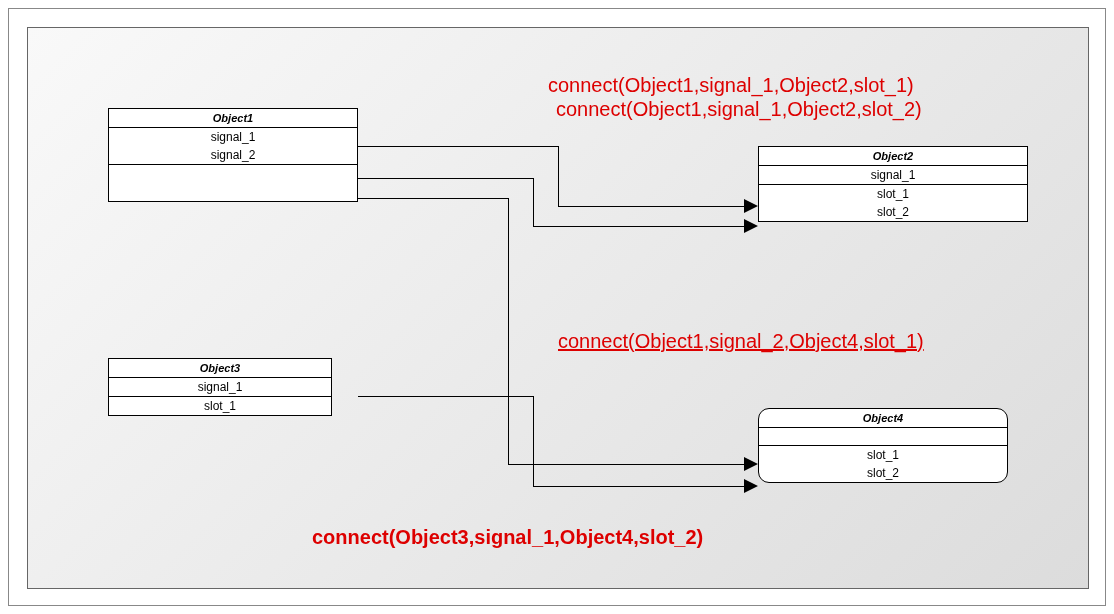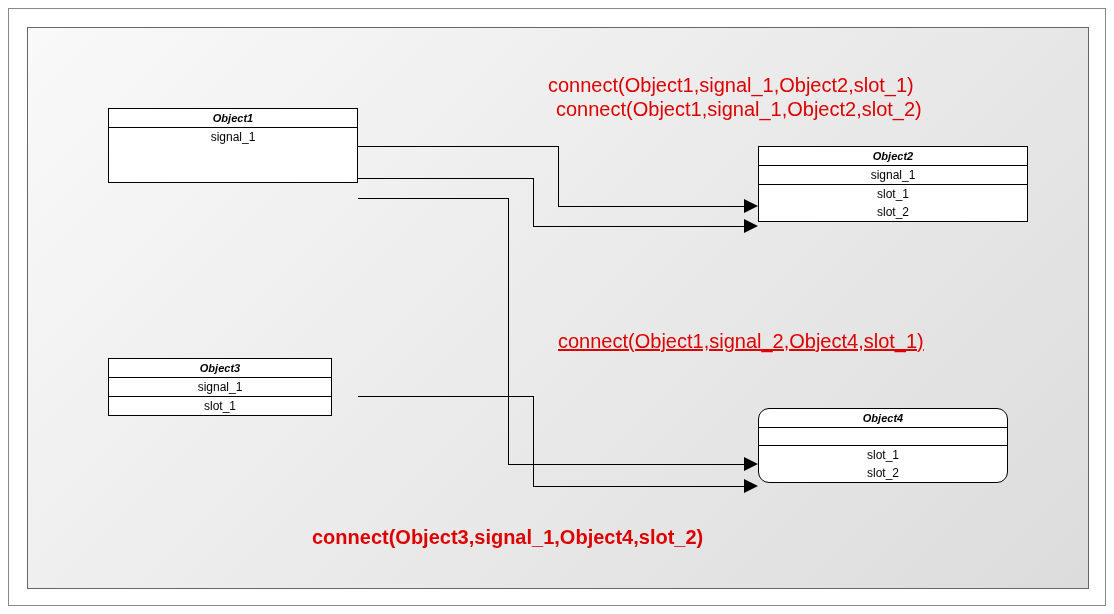--- a/index.html
+++ b/index.html
@@ -60,20 +60,21 @@
   </style>
 </head>
 <body>
 
 <div class="outer-border">
   <div class="canvas">
 
     <div class="obj-box" style="left:80px; top:80px; width:250px;">
       <div class="obj-title">Object1</div>
       <div class="obj-section">signal_1</div>
+      <div class="obj-section obj-divider">signal_2</div>
       <div class="obj-section" style="height:36px;"></div>
     </div>
 
     <div class="obj-box" style="left:730px; top:118px; width:270px;">
       <div class="obj-title">Object2</div>
       <div class="obj-section obj-divider">signal_1</div>
       <div class="obj-section">slot_1</div>
       <div class="obj-section">slot_2</div>
     </div>
 

